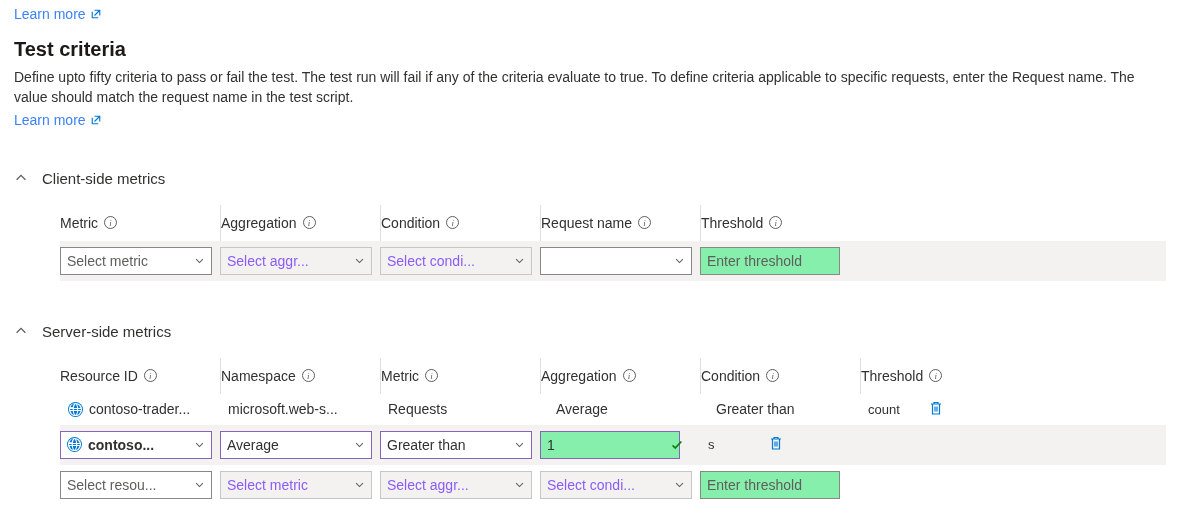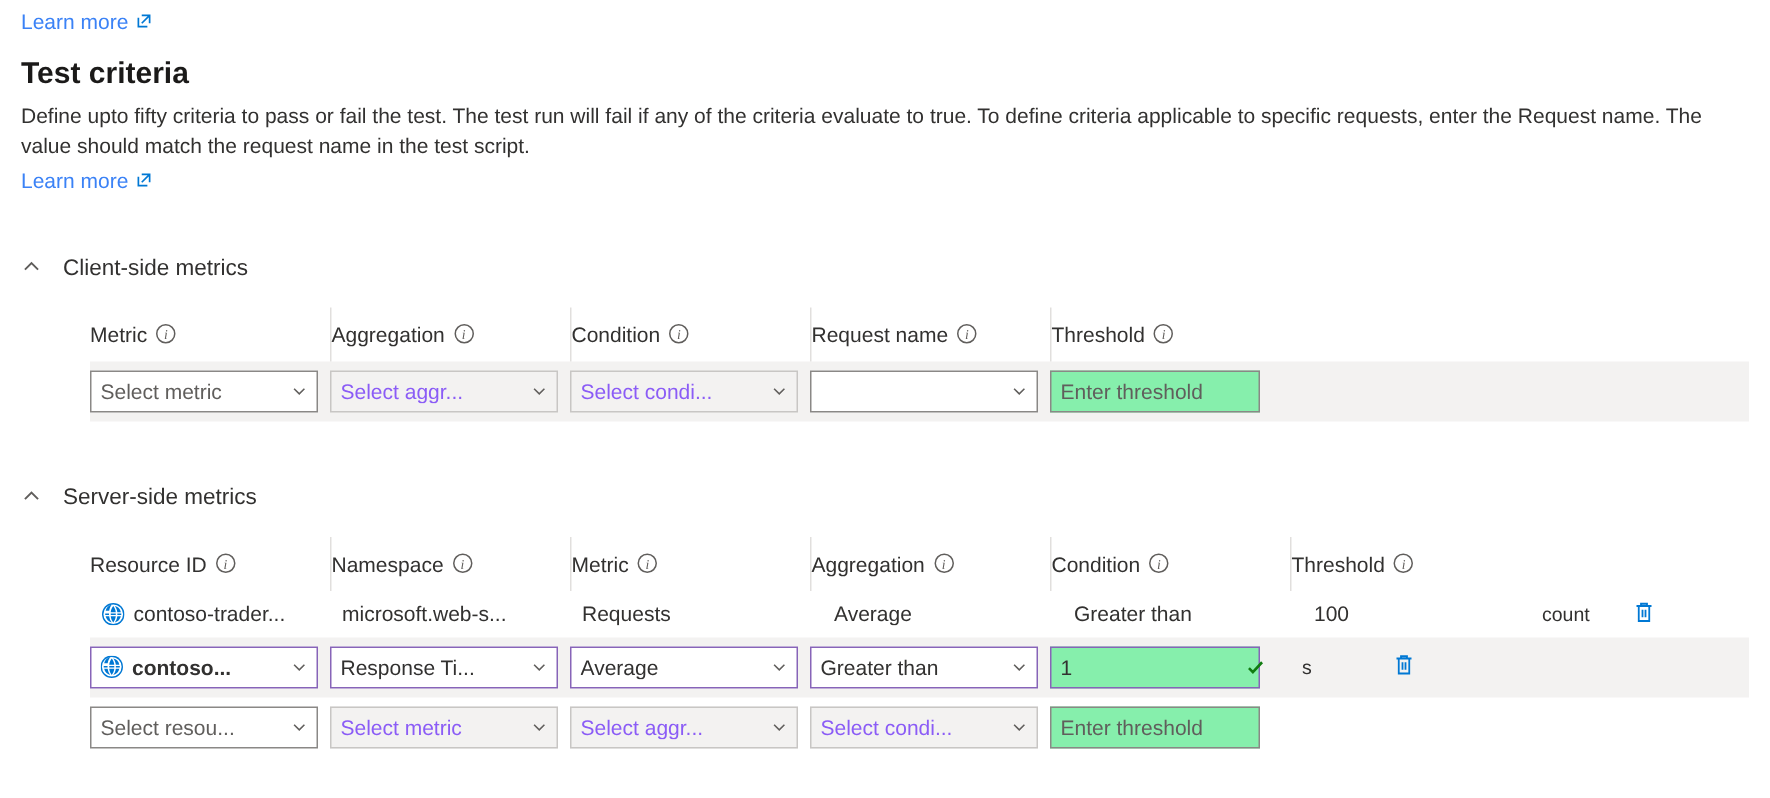--- a/index.html
+++ b/index.html
@@ -338,23 +338,20 @@
       </div>
     <div class="cell">
         <div class="static-text">Requests</div>
       </div>
     <div class="cell">
         <div class="static-text" style="padding-left:16px">Average</div>
       </div>
     <div class="cell">
         <div class="static-text" style="padding-left:16px">Greater than</div>
       </div>
-    <div class="cell">
-        <div class="static-text" style="padding-left:16px">100</div>
-      </div>
     <div class="unit-cell">count</div>
     <div class="trash-cell">
       <svg class="trash-icon" viewBox="0 0 16 16">
           <path d="M3 4h10M6 4V2.5h4V4M4.5 4v10h7V4M7 6.5v5M9 6.5v5"></path>
         </svg>
     </div>
   </div>
 
   <div class="data-row shaded">
     <div class="cell">
@@ -366,28 +363,20 @@
             </svg>
           <span class="txt">contoso...</span>
         </span>
         <svg class="chev-sm" viewBox="0 0 16 16">
             <path d="M3 6l5 5 5-5"></path>
           </svg>
       </div>
     </div>
     <div class="cell">
       <div class="dd active">
-        <span class="txt">Response Ti...</span>
-        <svg class="chev-sm" viewBox="0 0 16 16">
-            <path d="M3 6l5 5 5-5"></path>
-          </svg>
-      </div>
-    </div>
-    <div class="cell">
-      <div class="dd active">
         <span class="txt">Average</span>
         <svg class="chev-sm" viewBox="0 0 16 16">
             <path d="M3 6l5 5 5-5"></path>
           </svg>
       </div>
     </div>
     <div class="cell">
       <div class="dd active">
         <span class="txt">Greater than</span>
         <svg class="chev-sm" viewBox="0 0 16 16">

